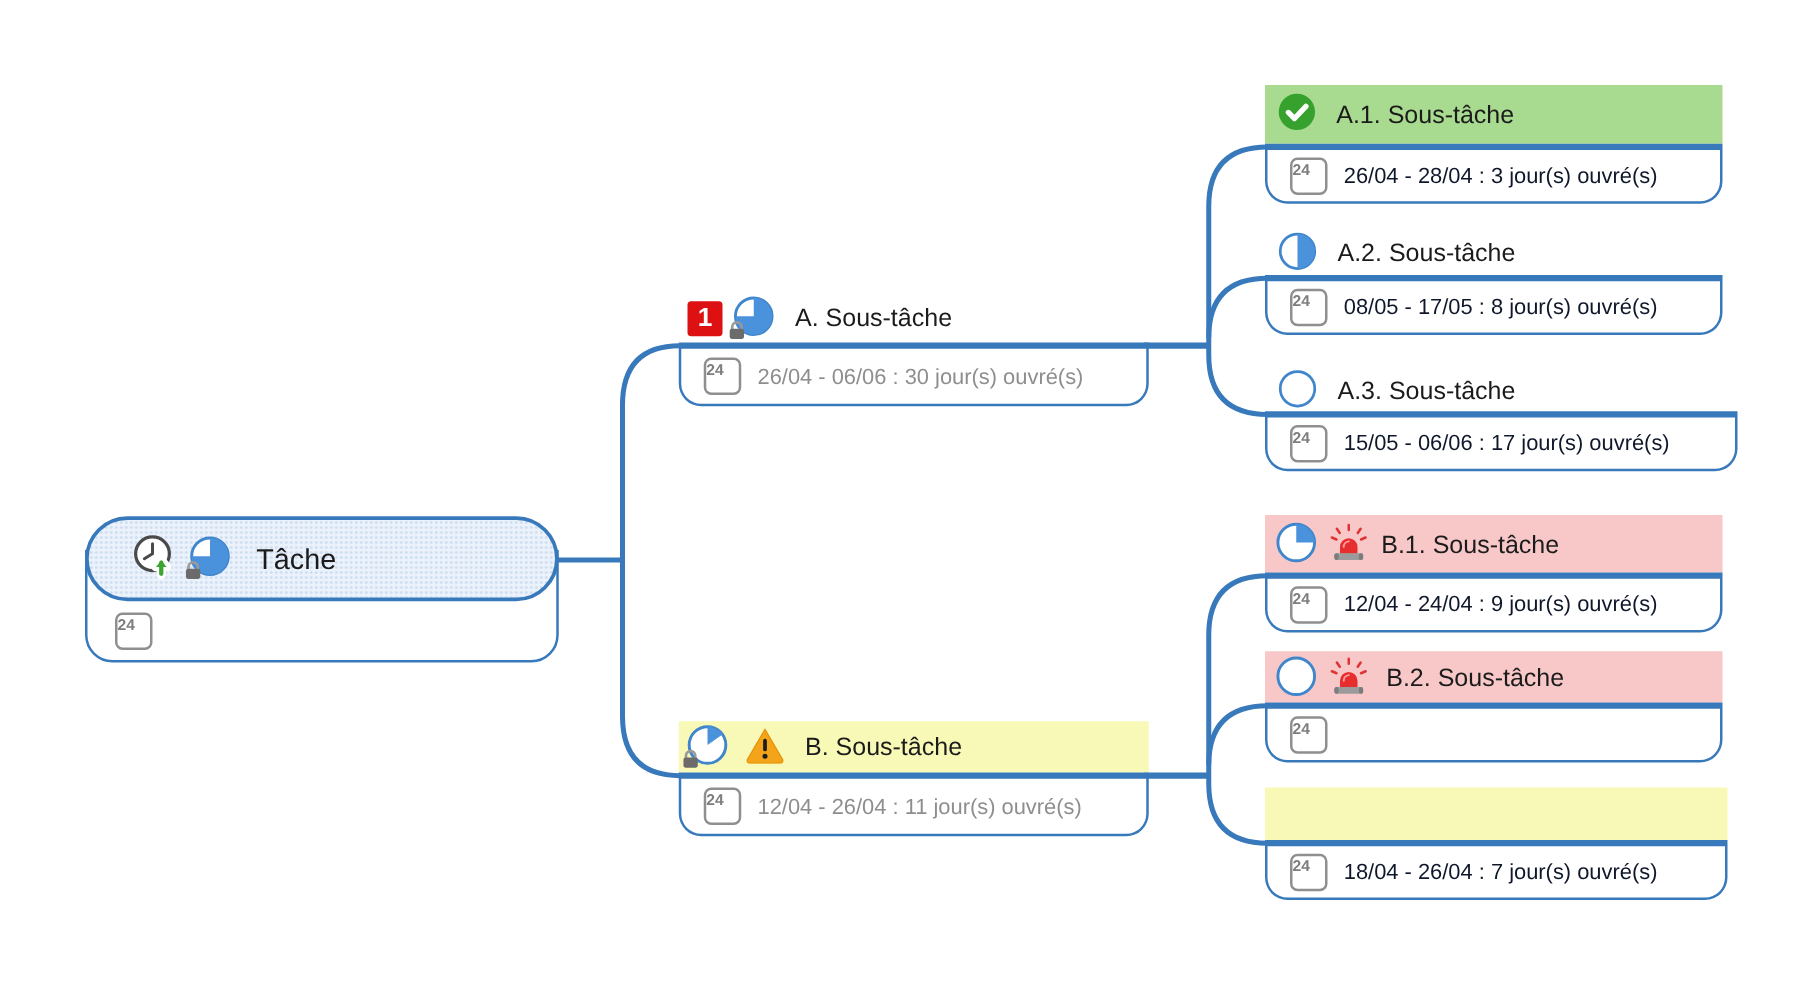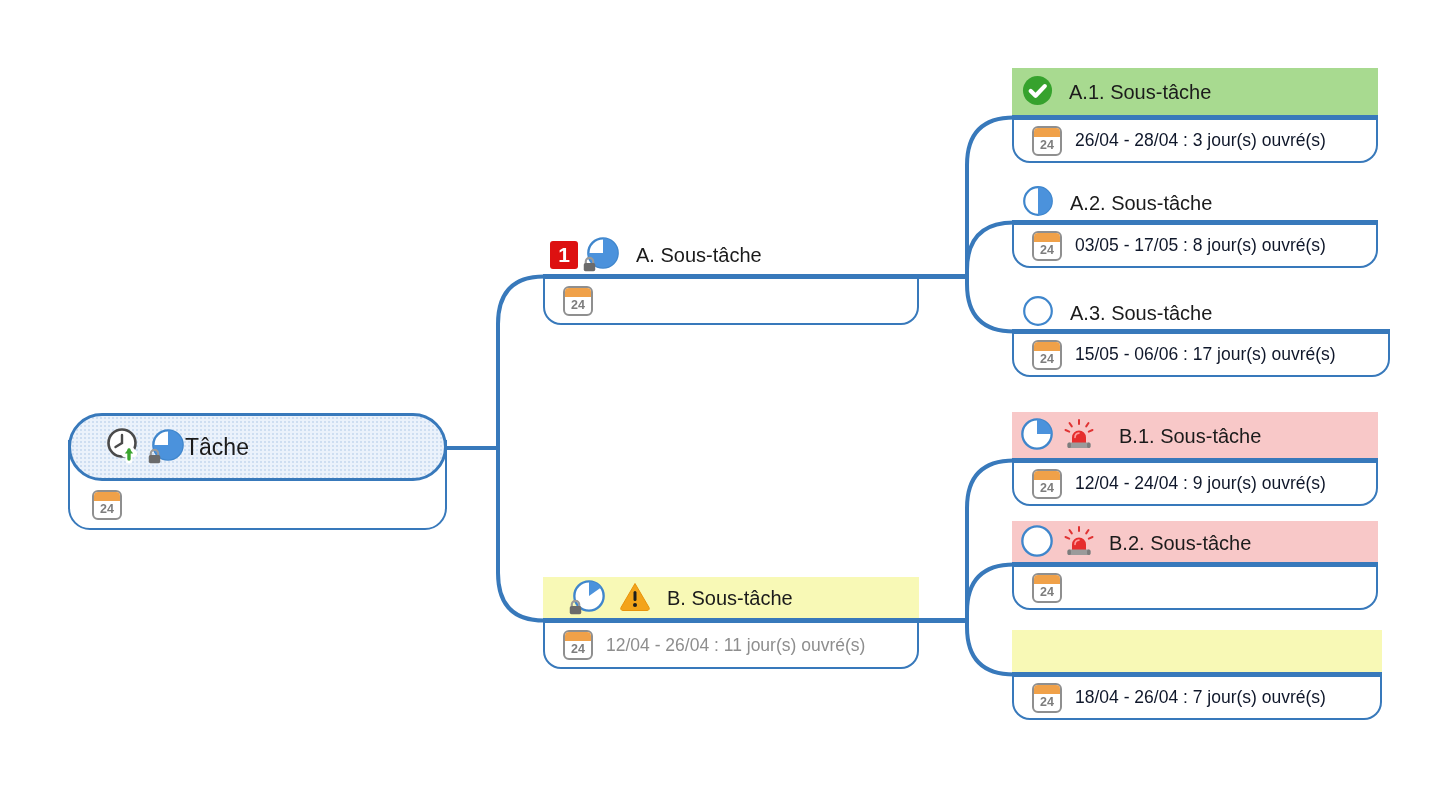--- a/index.html
+++ b/index.html
@@ -14,24 +14,24 @@
   .datetext{font-size:17.5px;color:#8e8e8e;white-space:nowrap;}
   .datetext.dark{color:#0f172a;}
   .row{position:absolute;z-index:4;display:flex;align-items:center;}
   .title{font-size:20px;color:#1b1b1b;white-space:nowrap;}
   .rootbubble{position:absolute;z-index:4;display:flex;align-items:center;
       background-color:#ebf2fb;
       background-image:radial-gradient(rgba(90,140,200,0.20) 1px, transparent 1.2px);
       background-size:4px 4px;
       border:3.5px solid #3879bb;border-radius:36px;box-sizing:border-box;
       padding-left:34px;}
-  .rootbubble .title{font-size:23px;}
+  .rootbubble .title{font-size:23px;margin-left:20px;}
   
   .cal{width:30px;height:30px;border:2px solid #8f8f8f;border-radius:6px;
-       background:#fff;display:flex;flex-direction:column;overflow:hidden;
+       background:#fff;display:flex;flex-direction:row;overflow:hidden;
        box-sizing:border-box;flex:0 0 auto;}
   .cal-top{height:9px;background:#f0a149;flex:0 0 auto;}
   .cal-num{font-size:12.5px;font-weight:bold;color:#7d7d7d;text-align:center;
            line-height:16px;letter-spacing:0;}
   
   .prio{width:28px;height:28px;background:#dd1111;border-radius:3px;color:#fff;
         font-weight:bold;font-size:21px;display:flex;align-items:center;
         justify-content:center;flex:0 0 auto;}
   .icon{flex:0 0 auto;position:relative;}
   .piewrap{position:relative;flex:0 0 auto;}
@@ -97,20 +97,21 @@
       </span>
     </span>
     <span class="title">Tâche</span>
   </div>
 
   <div class="datebox" style="left:543px;top:274px;width:376px;height:51px">
     <span class="cal">
       <span class="cal-top"></span>
       <span class="cal-num">24</span>
     </span>
+    <span class="datetext">26/04 - 06/06 : 30 jour(s) ouvré(s)</span>
   </div>
   <div class="row" style="left:550px;top:237px;height:36px">
     <span class="prio">
         <span>1</span>
       </span>
     <span class="piewrap gap8">
       <svg width="34" height="34" viewBox="0 0 32 32">
         <circle cx="16" cy="16" r="13.8" fill="#fff" stroke="#3f86cc" stroke-width="2.2"></circle>
         <path d="M16 16 L16 2.2 A13.8 13.8 0 1 1 2.2 16 Z" fill="#4b92dc"></path>
       </svg>
@@ -124,21 +125,21 @@
     <span class="title tgap">A. Sous-tâche</span>
   </div>
 
   <div class="datebox" style="left:543px;top:618px;width:376px;height:51px">
     <span class="cal">
       <span class="cal-top"></span>
       <span class="cal-num">24</span>
     </span>
     <span class="datetext">12/04 - 26/04 : 11 jour(s) ouvré(s)</span>
   </div>
-  <div class="row" style="left:572px;top:580px;height:36px">
+  <div class="row" style="left:549px;top:580px;height:36px">
     <span class="piewrap">
       <svg width="34" height="34" viewBox="0 0 32 32">
         <circle cx="16" cy="16" r="13.8" fill="#fff" stroke="#3f86cc" stroke-width="2.2"></circle>
         <path d="M16 16 L16 2.2 A13.8 13.8 0 0 1 27.3 8.1 Z" fill="#4b92dc"></path>
       </svg>
       <span class="lockov">
         <svg width="17" height="17" viewBox="0 0 16 16">
           <path d="M4.5 8 V6.2 a3.5 3.5 0 0 1 7 0 V8" fill="none" stroke="#9a9a9a" stroke-width="2"></path>
           <rect x="2.6" y="7.6" width="10.8" height="7.6" rx="1.6" fill="#6b6b6b"></rect>
         </svg>
@@ -169,21 +170,21 @@
       </svg>
     </span>
     <span class="title tgap">A.1. Sous-tâche</span>
   </div>
 
   <div class="datebox" style="left:1012px;top:220px;width:366px;height:48px">
     <span class="cal">
       <span class="cal-top"></span>
       <span class="cal-num">24</span>
     </span>
-    <span class="datetext dark">03/05 - 17/05 : 8 jour(s) ouvré(s)</span>
+    <span class="datetext dark">08/05 - 17/05 : 8 jour(s) ouvré(s)</span>
   </div>
   <div class="row" style="left:1022px;top:185px;height:36px">
     <span class="icon">
       <svg width="32" height="32" viewBox="0 0 32 32">
         <circle cx="16" cy="16" r="13.8" fill="#fff" stroke="#3f86cc" stroke-width="2.2"></circle>
         <path d="M16 16 L16 2.2 A13.8 13.8 0 0 1 16 29.8 Z" fill="#4b92dc"></path>
       </svg>
     </span>
     <span class="title tgap">A.2. Sous-tâche</span>
   </div>
@@ -227,21 +228,21 @@
           <line x1="3.5" y1="12" x2="7.2" y2="13.6"></line>
           <line x1="30.5" y1="12" x2="26.8" y2="13.6"></line>
         </g>
         <path d="M10 25 v-5.5 a7 7 0 0 1 14 0 V25 Z" fill="#e62e2e"></path>
         <path d="M13 19.5 a4.4 4.4 0 0 1 4 -4.4" fill="none" stroke="#ff9d9d" stroke-width="1.6" stroke-linecap="round"></path>
         <rect x="5.5" y="24.5" width="23" height="5.5" rx="2" fill="#9b9b9b"></rect>
         <rect x="5.5" y="24.5" width="3.4" height="5.5" rx="1.6" fill="#7c7c7c"></rect>
         <rect x="25.1" y="24.5" width="3.4" height="5.5" rx="1.6" fill="#7c7c7c"></rect>
       </svg>
     </span>
-    <span class="title" style="margin-left:23px">B.1. Sous-tâche</span>
+    <span class="title" style="margin-left:9px">B.1. Sous-tâche</span>
   </div>
 
   <div class="datebox" style="left:1012px;top:562px;width:366px;height:48px">
     <span class="cal">
       <span class="cal-top"></span>
       <span class="cal-num">24</span>
     </span>
   </div>
   <div class="row" style="left:1020px;top:525px;height:36px">
     <span class="icon">

